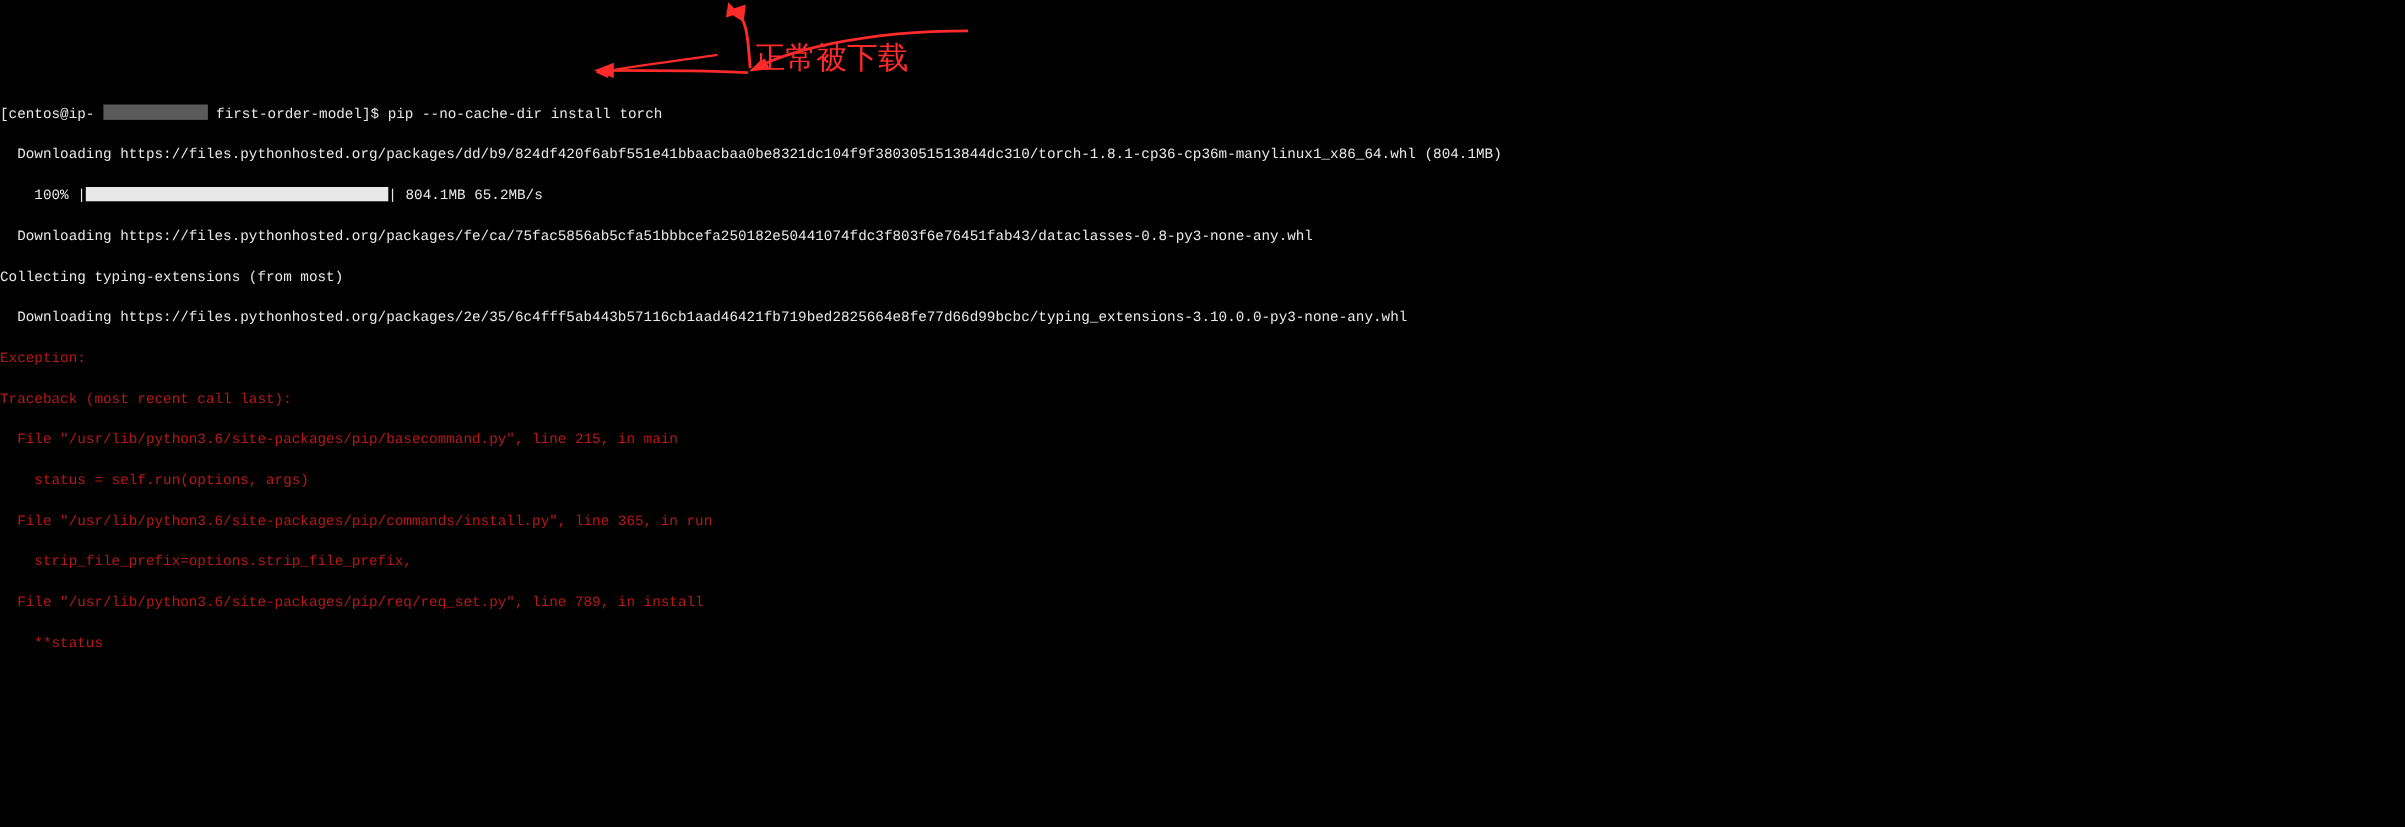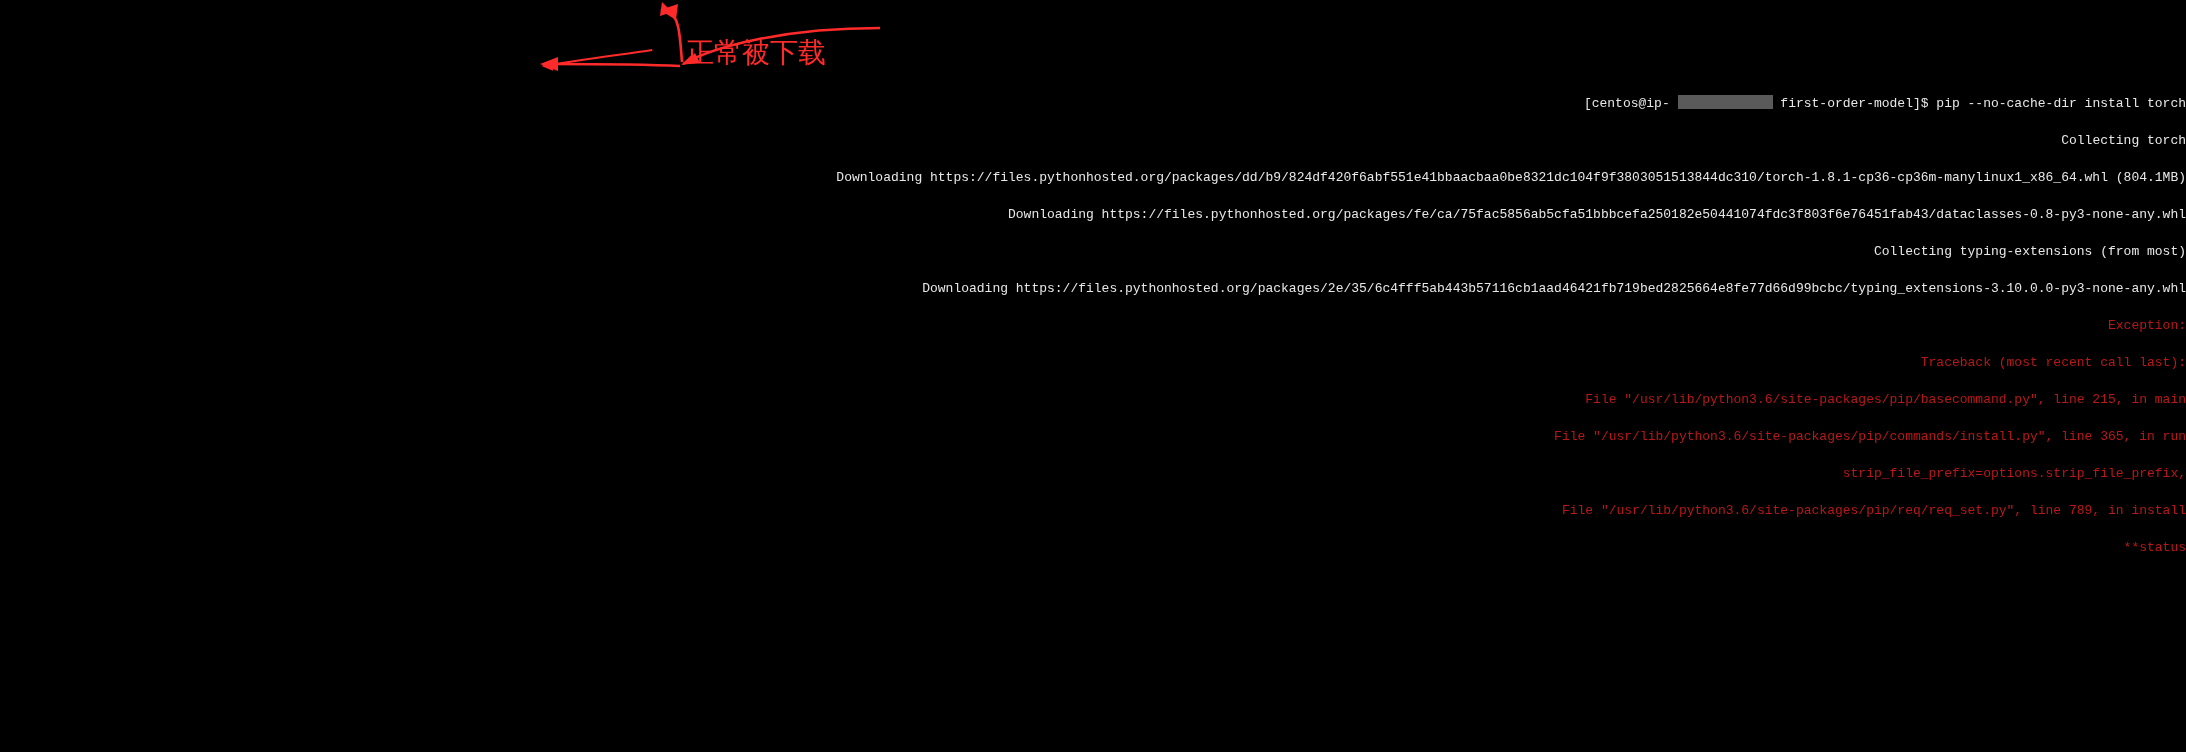--- a/index.html
+++ b/index.html
@@ -7,23 +7,23 @@
     background: #000000;
     font-family: "Courier New", Consolas, Monaco, monospace;
     font-size: 13px;
     line-height: 18.5px;
     color: #dcdcdc;
     white-space: pre;
     padding: 2px 0;
     width: 2186px;
     overflow: hidden;
   }
-  .line { display: block; text-align: right; }
+  .line { display: block; }
   .white { color: #e8e8e8; }
-  .red { color: #b81818; padding-left: 16px; }
+  .red { color: #b81818; }
   .redacted {
     display: inline-block;
     background: #5a5a5a;
     width: 95px;
     height: 14px;
     vertical-align: middle;
     position: relative;
     top: -1px;
   }
   .progress-bar {
@@ -68,28 +68,29 @@
     font-weight: 400;
   }
 </style>
 </head>
 <body>
 
 
 
 <div>
 <span class="line white"><span>[centos@ip- </span><span class="redacted"></span><span> first-order-model]$ </span><span>pip --no-cache-dir install torch</span></span>
-<span class="line white">Collecting torch</span>
 <span class="line white">  Downloading https://files.pythonhosted.org/packages/dd/b9/824df420f6abf551e41bbaacbaa0be8321dc104f9f3803051513844dc310/torch-1.8.1-cp36-cp36m-manylinux1_x86_64.whl (804.1MB)</span>
+<span class="line white"><span>    100% |</span><span class="progress-bar"></span><span>| 804.1MB 65.2MB/s </span></span>
 <span class="line white">  Downloading https://files.pythonhosted.org/packages/fe/ca/75fac5856ab5cfa51bbbcefa250182e50441074fdc3f803f6e76451fab43/dataclasses-0.8-py3-none-any.whl</span>
 <span class="line white">Collecting typing-extensions (from most)</span>
 <span class="line white">  Downloading https://files.pythonhosted.org/packages/2e/35/6c4fff5ab443b57116cb1aad46421fb719bed2825664e8fe77d66d99bcbc/typing_extensions-3.10.0.0-py3-none-any.whl</span>
 <span class="line red">Exception:</span>
 <span class="line red">Traceback (most recent call last):</span>
 <span class="line red">  File "/usr/lib/python3.6/site-packages/pip/basecommand.py", line 215, in main</span>
+<span class="line red">    status = self.run(options, args)</span>
 <span class="line red">  File "/usr/lib/python3.6/site-packages/pip/commands/install.py", line 365, in run</span>
 <span class="line red">    strip_file_prefix=options.strip_file_prefix,</span>
 <span class="line red">  File "/usr/lib/python3.6/site-packages/pip/req/req_set.py", line 789, in install</span>
 <span class="line red">    **status</span>
 
 
 
 
 
 

